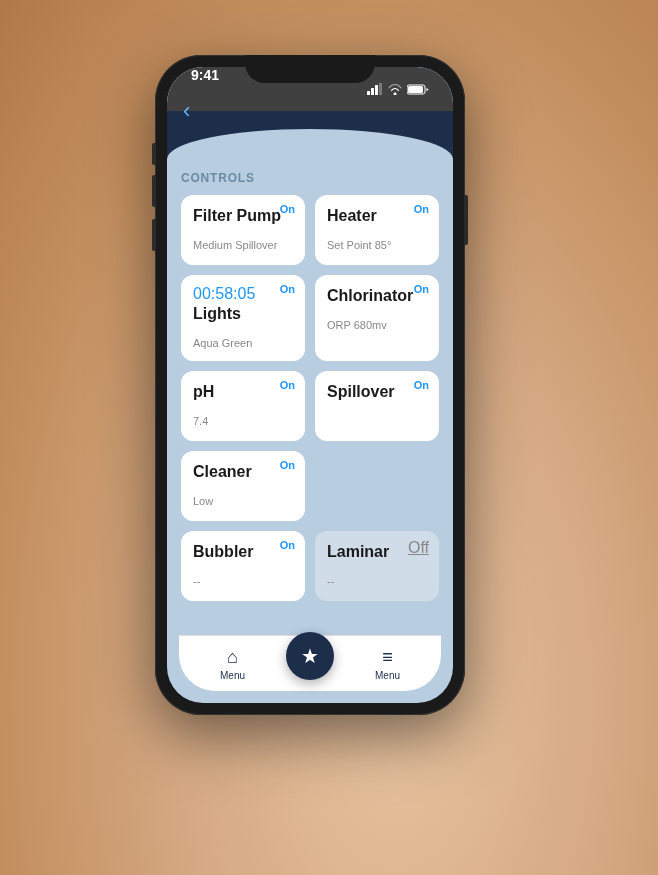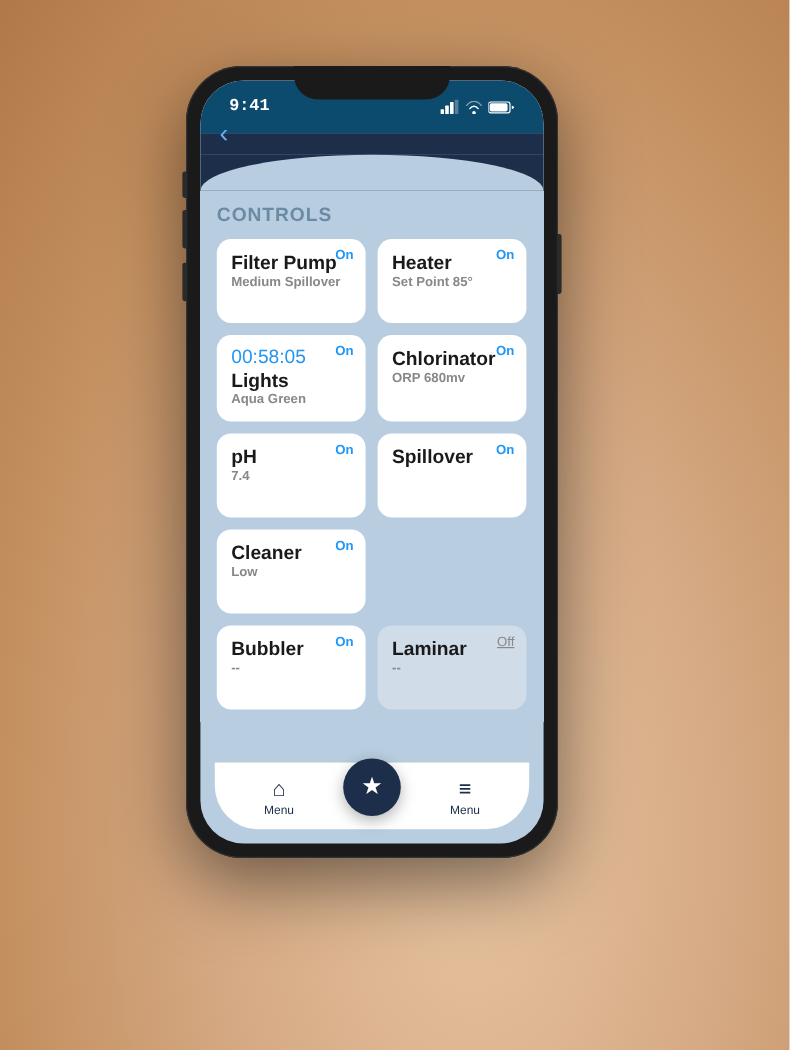--- a/index.html
+++ b/index.html
@@ -51,28 +51,26 @@
       left: 12px;
       right: 12px;
       bottom: 12px;
       background: #b8cde0;
       border-radius: 36px;
       overflow: hidden;
     }
 
     
     .status-bar {
-      background: #0c4a6e;
+      background: #404040;
       height: 44px;
       display: flex;
-      align-items: center;
       justify-content: space-between;
       padding: 0 24px;
       border-radius: 36px 36px 0 0;
-      font-family: Liberation Mono, monospace;
     }
     .status-time {
       color: white;
       font-size: 14px;
       font-weight: 600;
     }
     .status-icons {
       display: flex;
       align-items: center;
       gap: 5px;
@@ -137,21 +135,21 @@
 
     
     .content {
       background: #b8cde0;
       padding: 12px 14px;
       overflow-y: auto;
       height: calc(100% - 44px - 64px - 30px - 56px);
     }
 
     .section-label {
-      font-size: 16px;
+      font-size: 12px;
       font-weight: 700;
       color: #6b8ba4;
       letter-spacing: 0.8px;
       margin-bottom: 10px;
       text-transform: uppercase;
     }
 
     .controls-grid {
       display: grid;
       grid-template-columns: 1fr 1fr;
@@ -176,43 +174,42 @@
       right: 10px;
       color: #2196F3;
       font-size: 11px;
       font-weight: 700;
     }
     .card-off-badge {
       position: absolute;
       top: 8px;
       right: 10px;
       color: #888;
-      font-size: 11px;
+      font-size: 16px;
       font-weight: 500;
       text-decoration: underline;
     }
 
     .card-timer {
       color: #2196F3;
       font-size: 16px;
       font-weight: 500;
       margin-bottom: 2px;
     }
 
     .card-title {
       font-size: 16px;
       font-weight: 600;
       color: #1a1a1a;
       margin-top: 2px;
     }
     .card-subtitle {
       font-size: 11px;
       color: #888;
-      margin-top: 0;
-      font-weight: bold;
+      margin-top: 14px;
     }
 
     .water-features-section {
       margin-top: 8px;
     }
 
     
     .bottom-nav {
       position: absolute;
       bottom: 12px;

